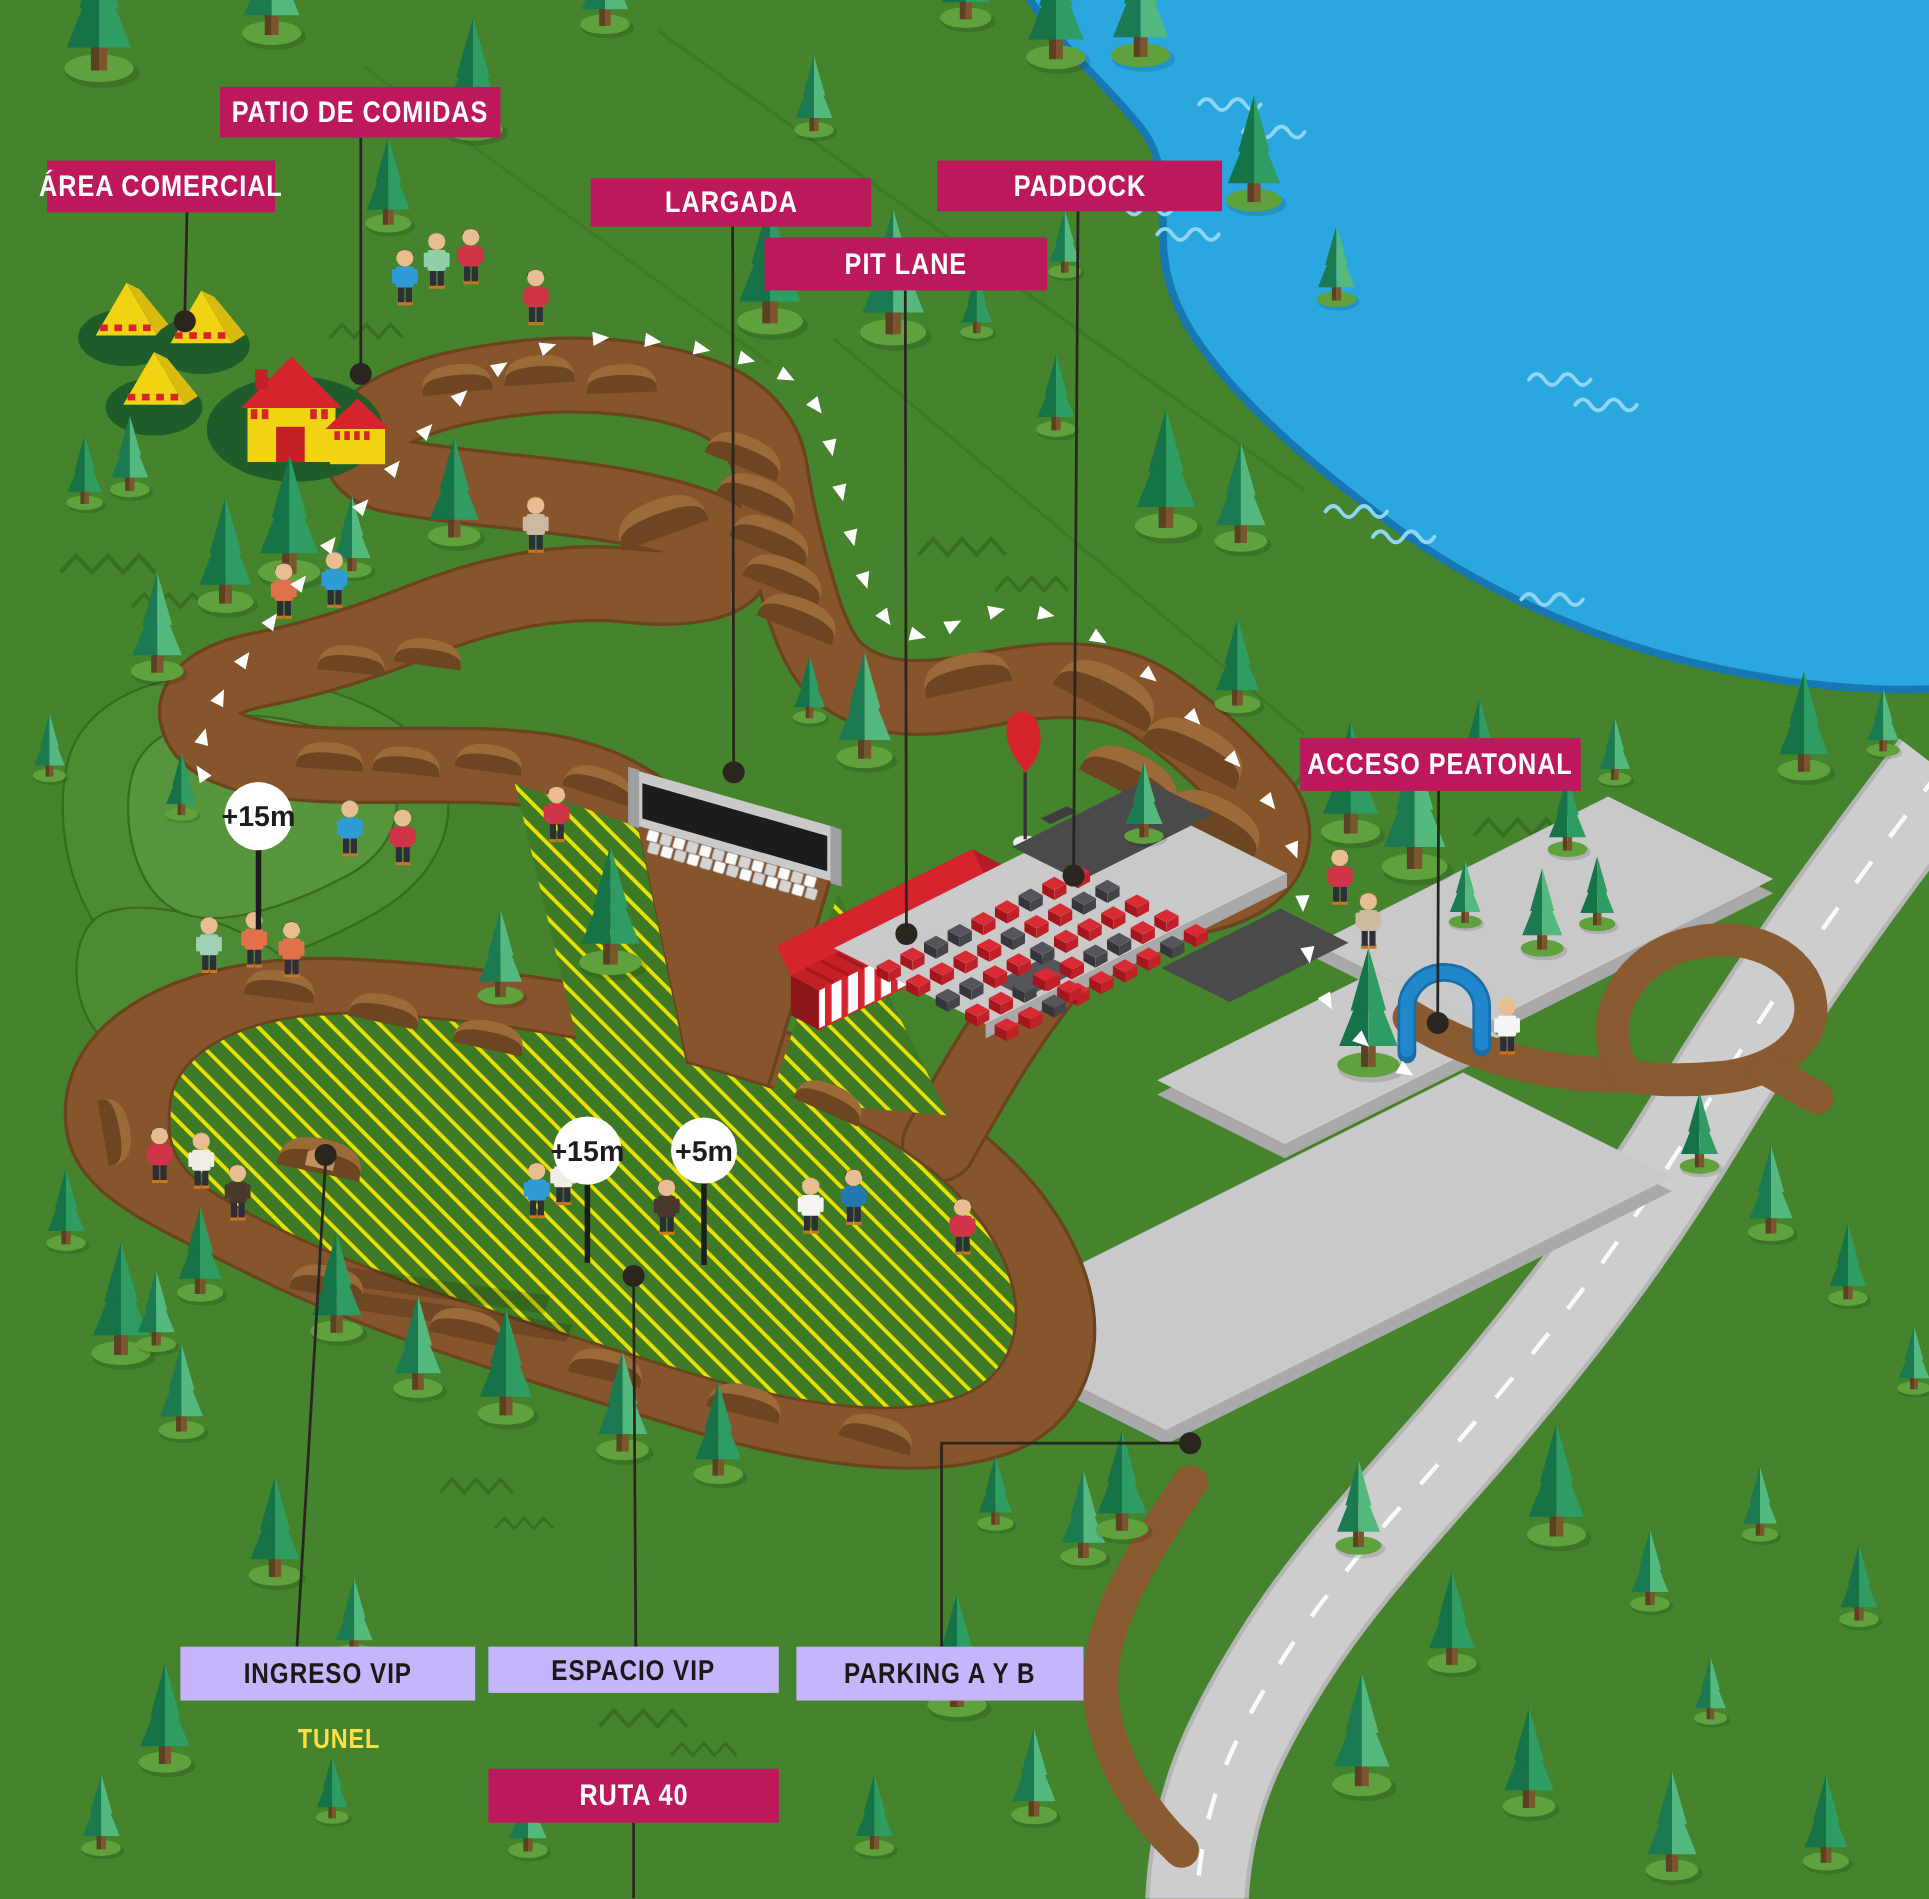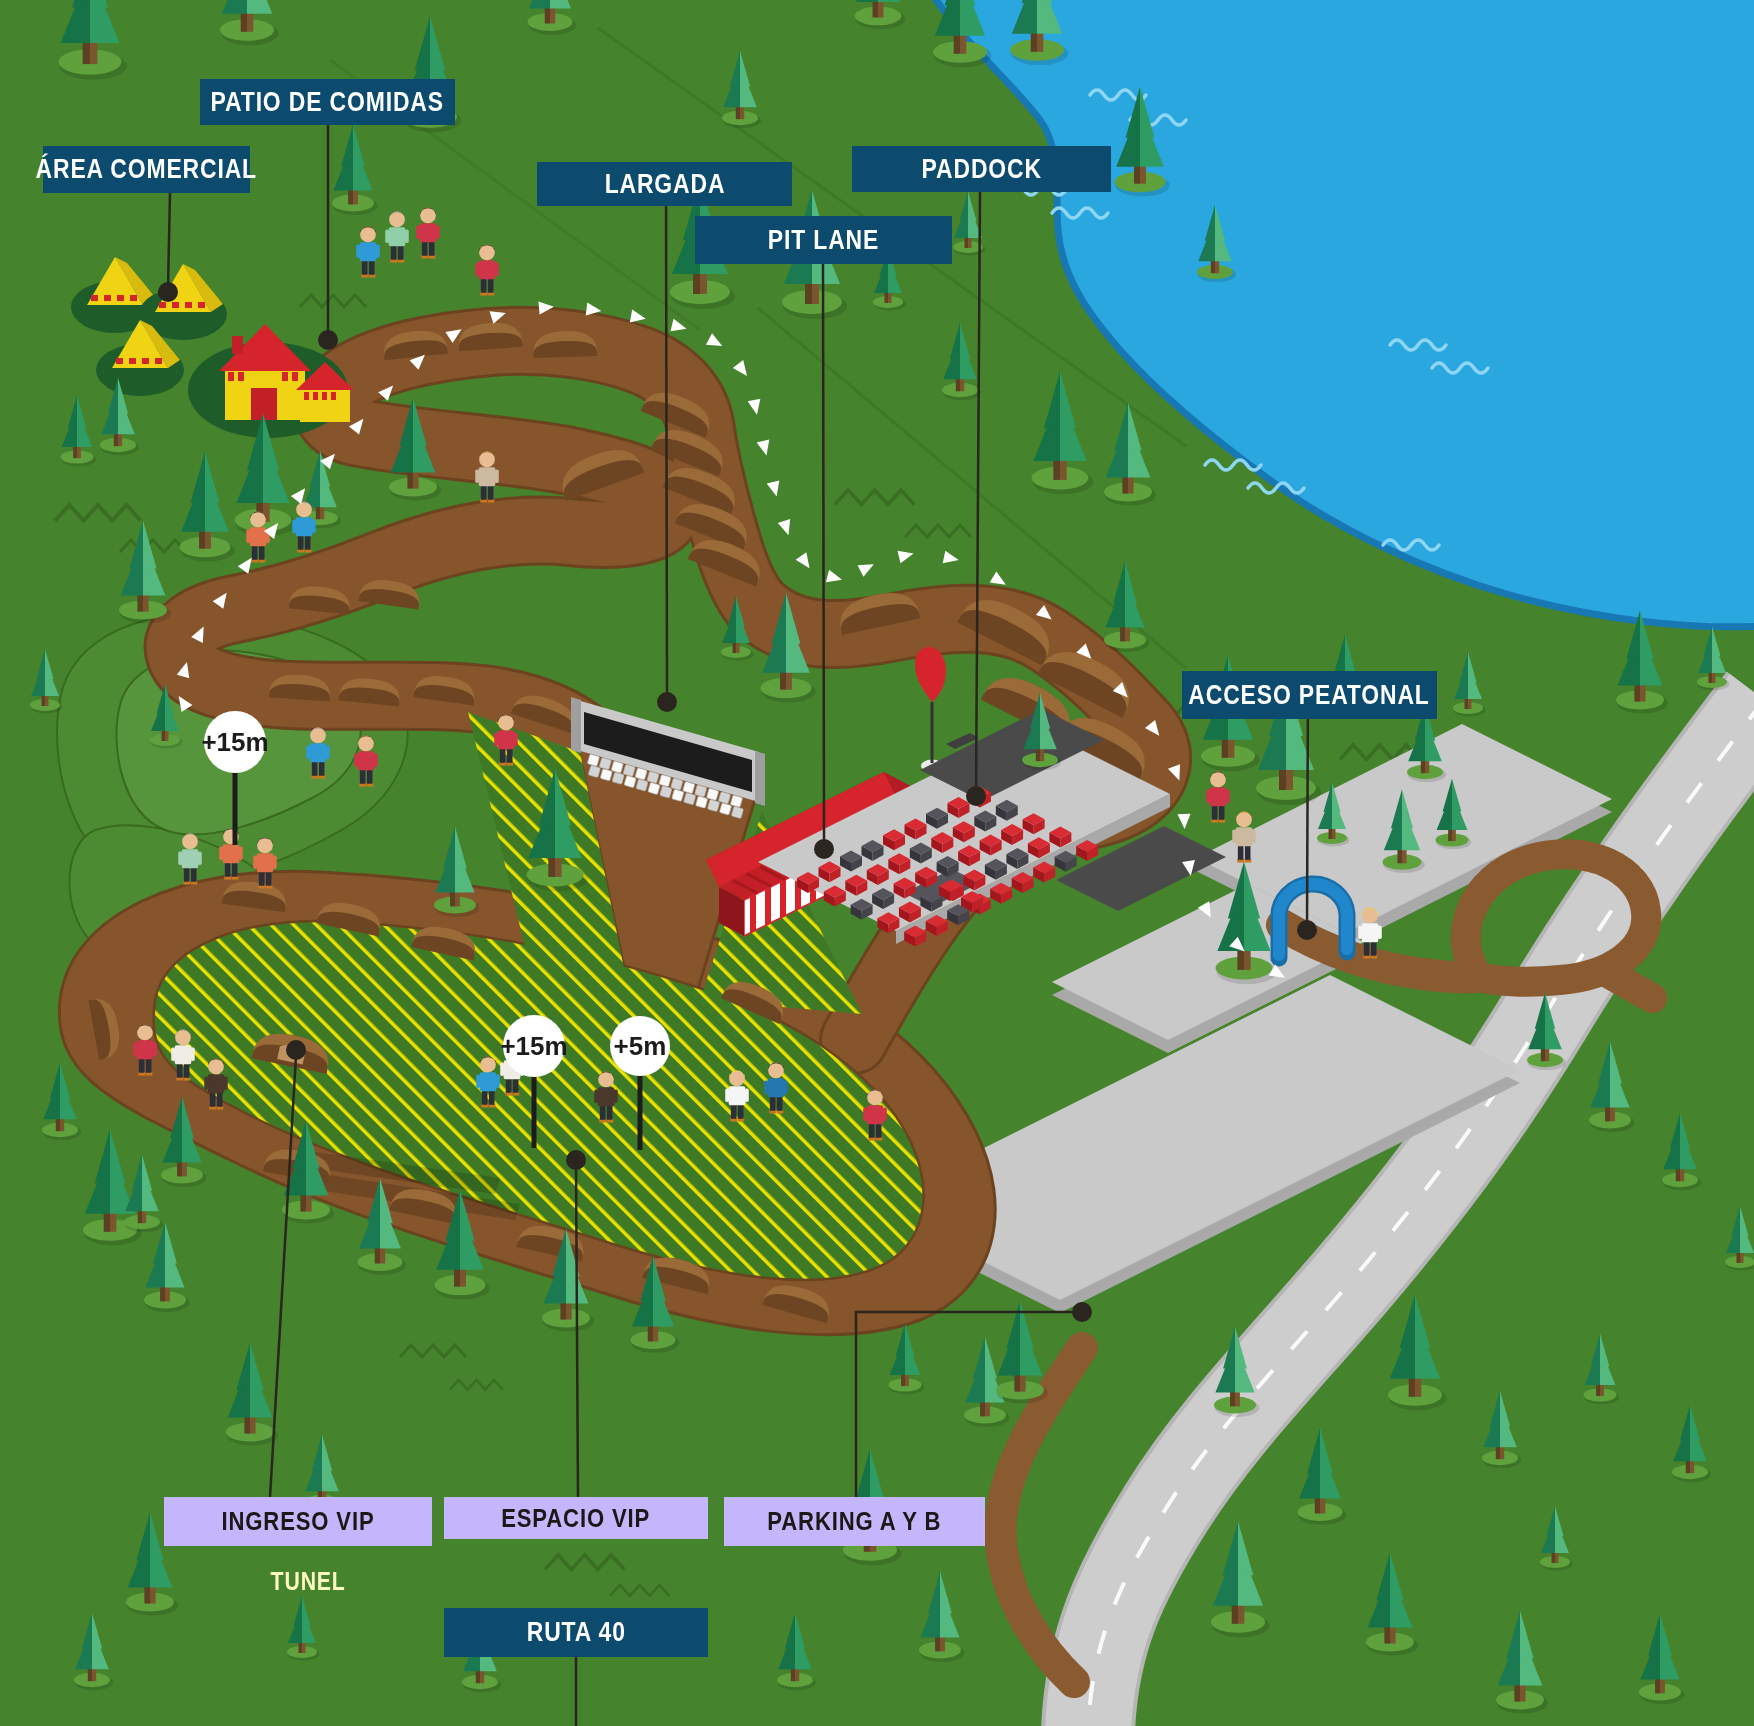--- a/index.html
+++ b/index.html
@@ -1,24 +1,24 @@
 <!DOCTYPE html>
 <html><head>
 <meta charset="utf-8">
 <style>
   html,body{margin:0;padding:0;background:#45832c;}
   .stage{position:relative;width:1754px;height:1726px;overflow:hidden;
          font-family:"Liberation Sans",sans-serif;}
   svg{position:absolute;left:0;top:0;}
   .lbl{position:absolute;display:flex;align-items:center;justify-content:center;
-       background:#0c4a6e;color:#ffffff;font-weight:bold;font-size:27px;
+       background:#be185d;color:#ffffff;font-weight:bold;font-size:27px;
        letter-spacing:1px;white-space:nowrap;}
   .lbl > span{transform:scaleX(.85);}
   .lbl.yellow{background:#c4b5fd;color:#1b1916;font-size:26px;}
-  .lbl.plain{background:none;color:#fef9c3;font-size:25px;}
+  .lbl.plain{background:none;color:#fde047;font-size:25px;}
   .marker-text{font-weight:bold;font-size:26px;fill:#1c1c1c;}
   .t2{--l1:#1c7a52;--l2:#53b97f;}
 </style>
 </head>
 <body>
 
 <div class="stage">
 <svg id="art" width="1754" height="1726" viewBox="0 0 1754 1726">
   <defs>
     <pattern id="hatch" width="16" height="16" patternUnits="userSpaceOnUse" patternTransform="rotate(-45)">

